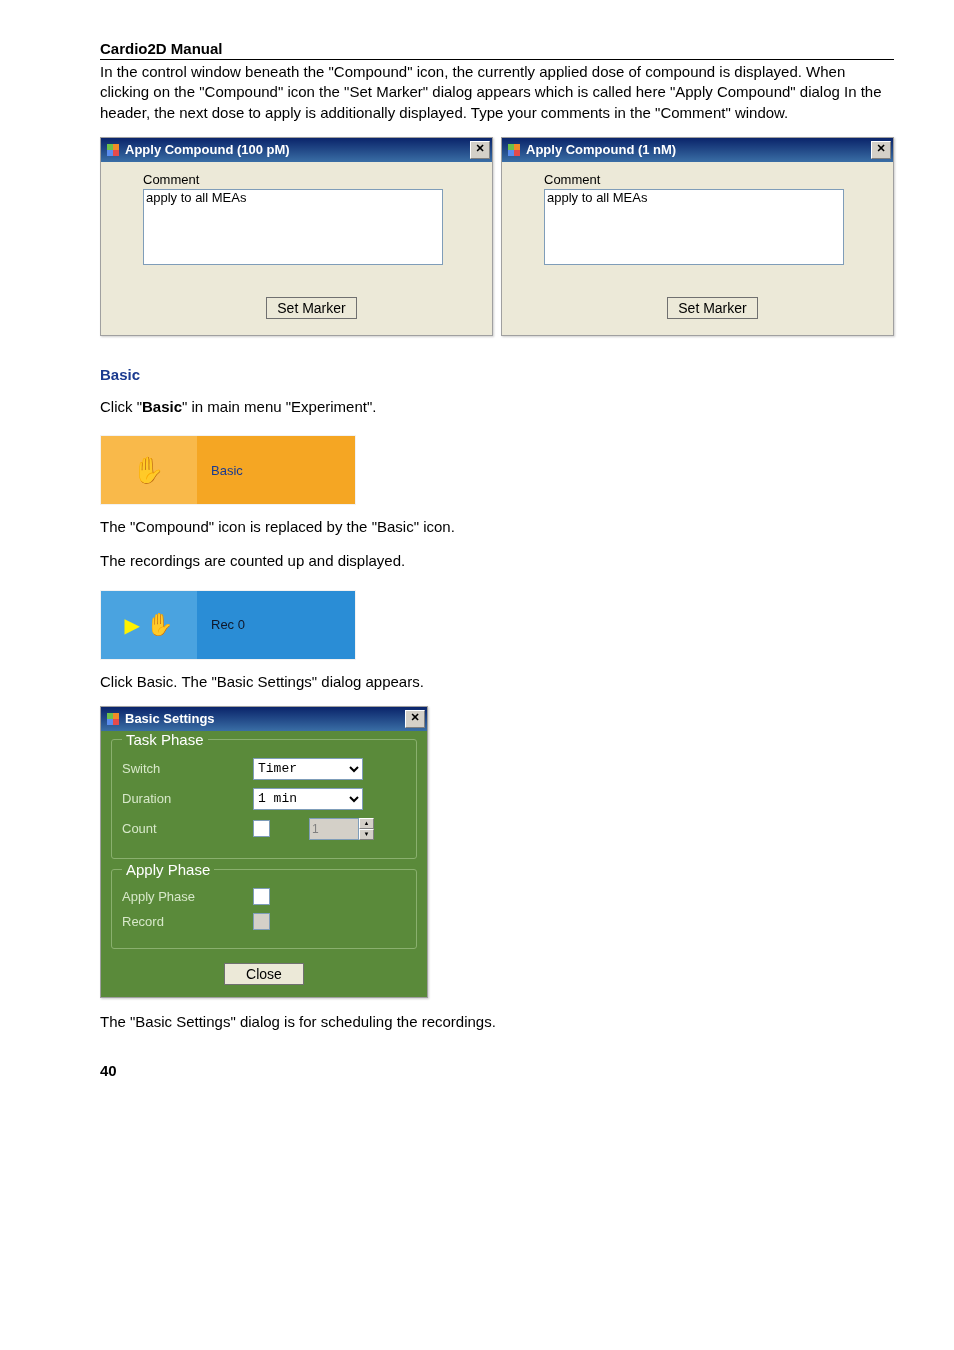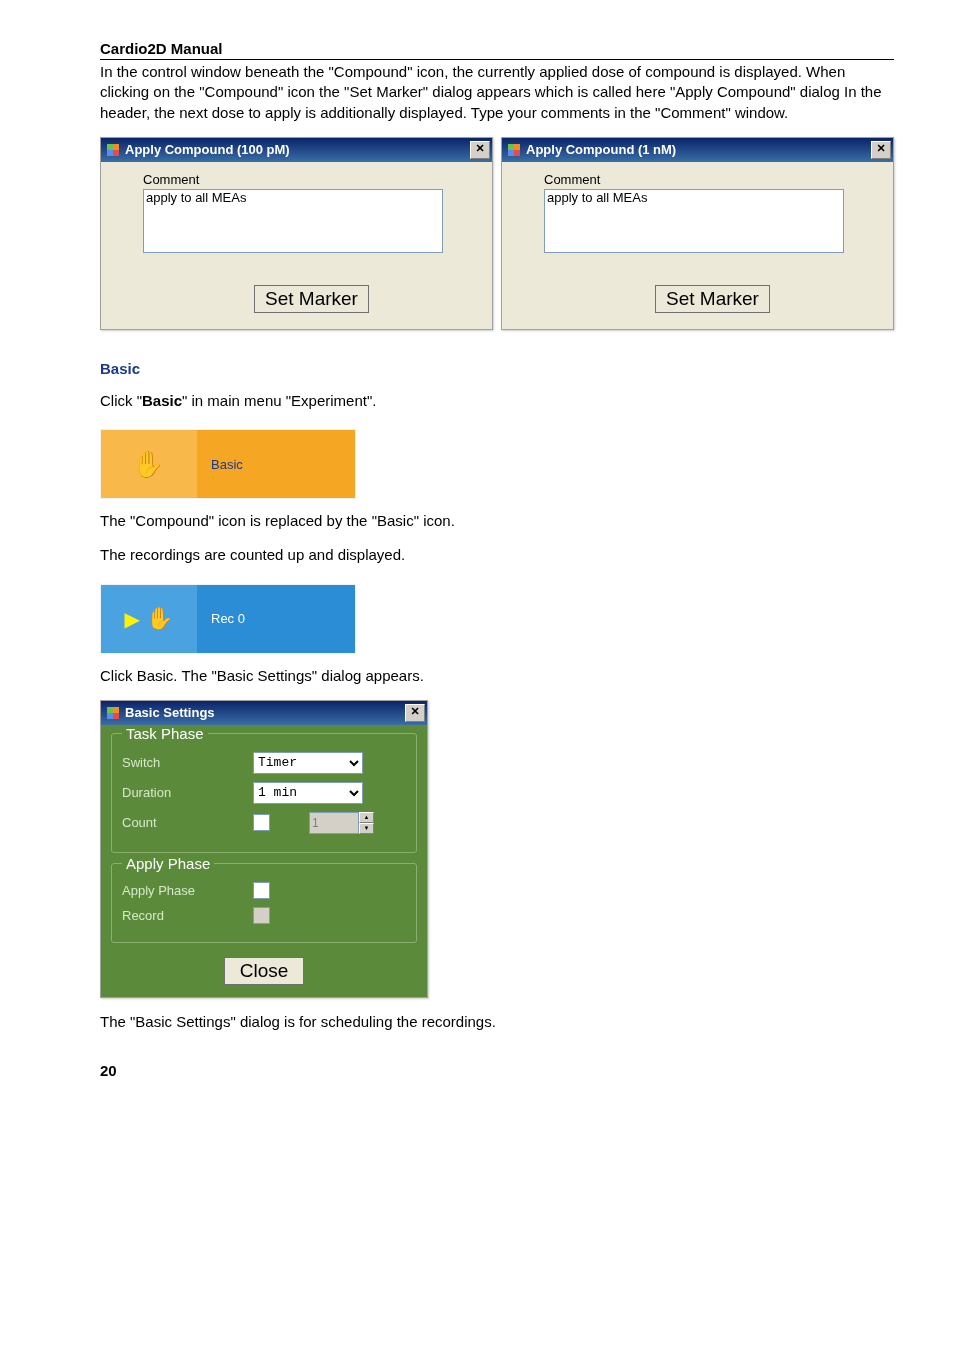--- a/index.html
+++ b/index.html
@@ -85,32 +85,32 @@
     padding: 10px 12px 12px 42px;
   }
   .win-label {
     font-size: 13px;
     color: #000;
     margin-bottom: 2px;
     display: block;
   }
   .win-textarea {
     width: 300px;
-    height: 64px;
+    height: 76px;
     border: 1px solid #7f9db9;
     background: #fff;
     font-family: Tahoma, sans-serif;
     font-size: 13px;
     padding: 0 2px;
     box-sizing: border-box;
     resize: none;
   }
   .win-button {
     font-family: Tahoma, sans-serif;
-    font-size: 19px;
+    font-size: 14px;
     background: #ece9d8;
     border: 1px solid #707070;
     padding: 2px 10px;
     min-width: 80px;
     cursor: default;
   }
   .set-marker-row {
     text-align: center;
     padding: 28px 0 4px 0;
   }
@@ -135,21 +135,21 @@
     height: 100%;
     display: flex;
     align-items: center;
     padding-left: 14px;
     font-family: Tahoma, sans-serif;
     font-size: 13px;
   }
   .ribbon-orange-left { background: #f9b94a; }
   .ribbon-orange-right { background: #f5a623; color: #1a3a8f; }
   .ribbon-blue-left { background: #4aa3e0; }
-  .ribbon-blue-right { background: #2a8dd6; color: #ffffff; }
+  .ribbon-blue-right { background: #2a8dd6; color: #0f172a; }
   .hand-icon { font-size: 26px; }
   .play-icon-wrap { display:flex; align-items:center; gap:6px;}
   .play-icon { color:#fff200; font-size:20px;}
   .blue-hand { color:#1e5f93; font-size:22px;}
 
   
   .settings-dialog {
     width: 326px;
     font-family: Tahoma, sans-serif;
     border: 1px solid #a0a0a0;
@@ -392,15 +392,15 @@
 
       <div class="close-row">
         <button class="win-button" style="background:#ece9d8;color:#000;">Close</button>
       </div>
 
     </div>
   </div>
 
   <p class="body-text">The "Basic Settings" dialog is for scheduling the recordings.</p>
 
-  <div class="page-num">20</div>
+  <div class="page-num">40</div>
 
 </div>
 
 </body></html>

